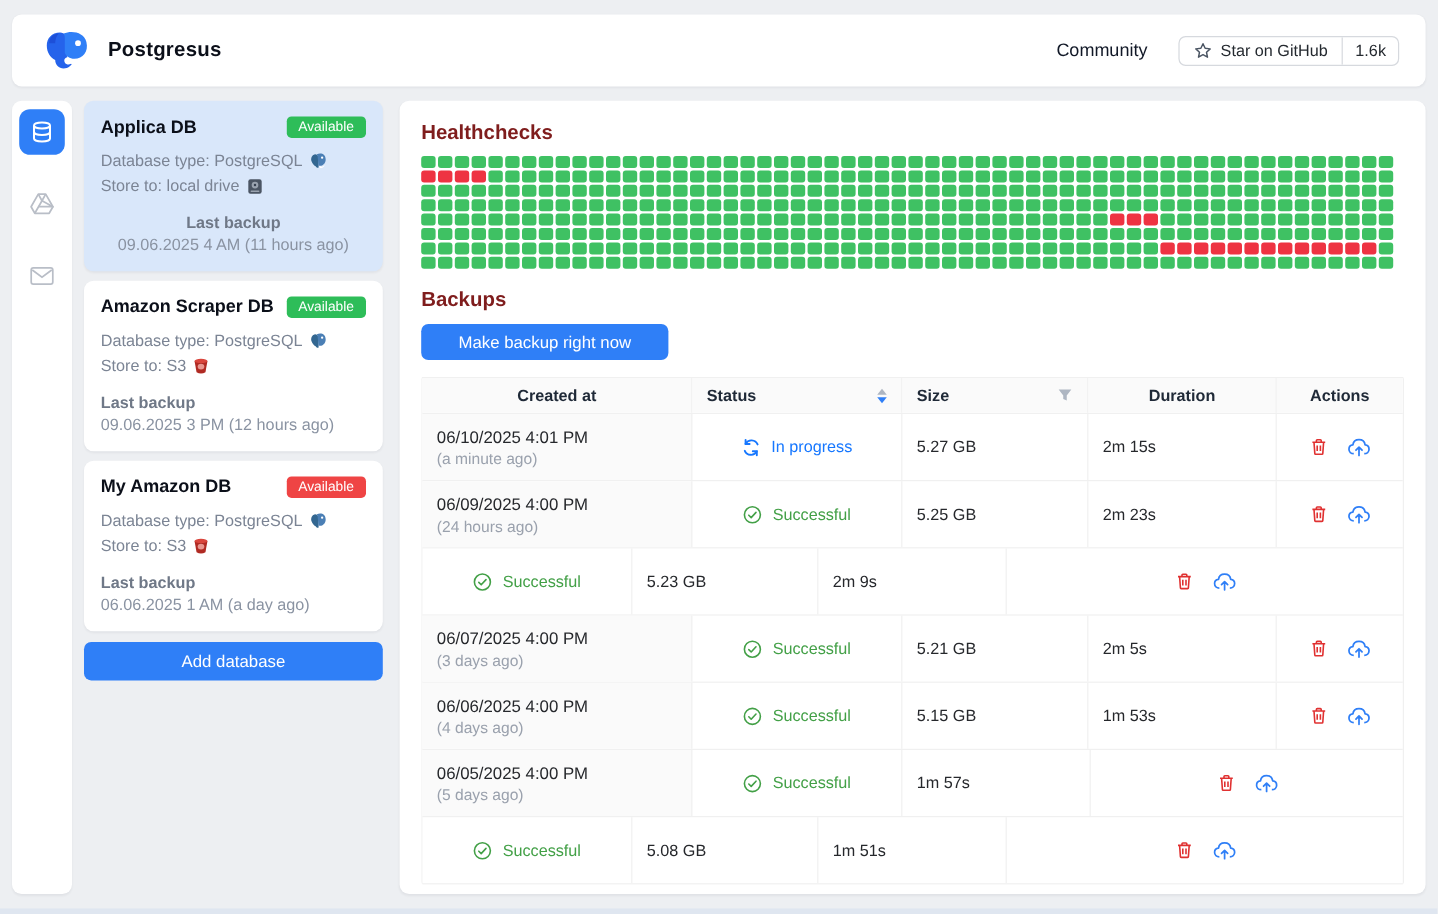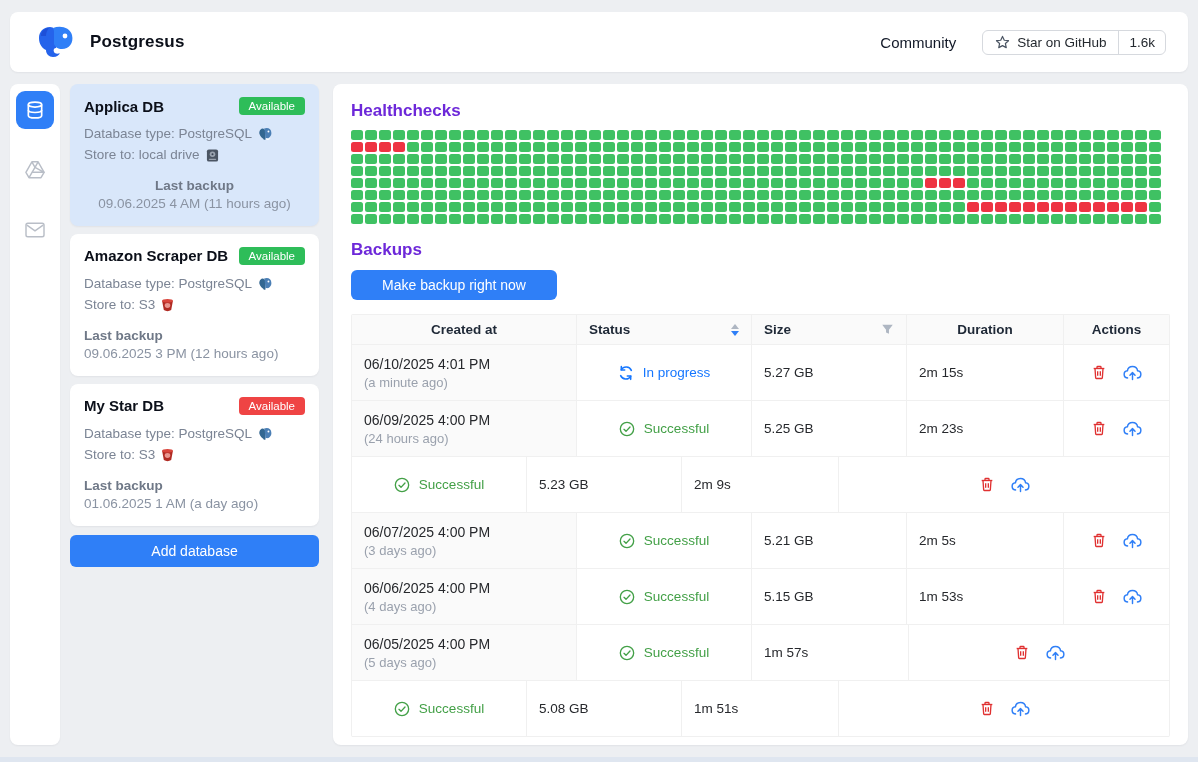--- a/index.html
+++ b/index.html
@@ -47,21 +47,21 @@
   .db-meta { font-size:13.5px; color:#7b8494; line-height:1.55; display:flex; align-items:center; gap:6px; }
   .db-lastlabel { margin-top:12px; font-size:13.5px; font-weight:700; color:#6f7887; }
   .db-lastval { font-size:13.5px; color:#8a93a2; margin-top:3px; }
   .add-db-btn {
     margin-top:1px; width:100%; height:32px; background:#2f7ff7; color:#fff; border:none;
     border-radius:6px; font-size:14px; font-family:inherit; cursor:pointer;
   }
 
   
   .main { position:absolute; left:333px; top:84px; right:10px; bottom:17px; padding:17px 18px; }
-  .section-title { font-size:17px; font-weight:800; color:#6d28d9; }
+  .section-title { font-size:17px; font-weight:800; color:#7f1d1d; }
 
   .hc-grid {
     margin-top:9px;
     display:grid;
     grid-template-columns:repeat(58, 12px);
     grid-auto-rows:10px;
     gap:2px;
   }
   .hc-cell { border-radius:2.5px; }
 
@@ -218,21 +218,21 @@
             <ellipse cx="7" cy="8" rx="3" ry="2.6" fill="#e8968f"></ellipse>
           </svg>
         </span>
       </div>
     <div class="db-lastlabel">Last backup</div>
     <div class="db-lastval">09.06.2025 3 PM (12 hours ago)</div>
   </div>
 
   <div class="db-card">
     <div class="db-head">
-      <span class="db-name">My Star DB</span>
+      <span class="db-name">My Amazon DB</span>
       <span class="db-badge" style="background: rgb(239, 68, 68);">Available</span>
     </div>
     <div class="db-meta">
         <span>Database type: PostgreSQL</span>
         <span class="ic" style="display: inline-flex;">
           <svg width="15" height="14" viewBox="0 0 20 19">
             <path d="M6 2 C2 3 1 7 2 10 C3 13 5 15 7 16 C7 17 9 18 10 17 L10 6 C10 4 8 2 6 2 Z" fill="#336791"></path>
             <path d="M8 2 C13 0 18 2 18 8 C18 13 14 16 10 15 L9 6 C9 4 8.6 3 8 2 Z" fill="#4b7fb5"></path>
             <circle cx="14" cy="6" r="1.3" fill="#fff"></circle>
             <path d="M11 15 C13 17 16 16 17 14 C16.5 17 13 18.5 11 17 Z" fill="#fff"></path>
@@ -243,21 +243,21 @@
         <span>Store to: S3</span>
         <span class="ic" style="display: inline-flex;">
           <svg width="13" height="14" viewBox="0 0 14 15">
             <path d="M1.2 3 L12.8 3 L11 13 Q7 15.3 3 13 Z" fill="#b02a23"></path>
             <ellipse cx="7" cy="3" rx="5.8" ry="1.9" fill="#d9453c"></ellipse>
             <ellipse cx="7" cy="8" rx="3" ry="2.6" fill="#e8968f"></ellipse>
           </svg>
         </span>
       </div>
     <div class="db-lastlabel">Last backup</div>
-    <div class="db-lastval">01.06.2025 1 AM (a day ago)</div>
+    <div class="db-lastval">06.06.2025 1 AM (a day ago)</div>
   </div>
 
   <button class="add-db-btn">Add database</button>
 </div>
 
 <div class="main card">
   <div class="section-title">Healthchecks</div>
   <div class="hc-grid" id="hcGrid">
       <div class="hc-cell" style="background: rgb(63, 193, 99);"></div>
       <div class="hc-cell" style="background: rgb(63, 193, 99);"></div>

